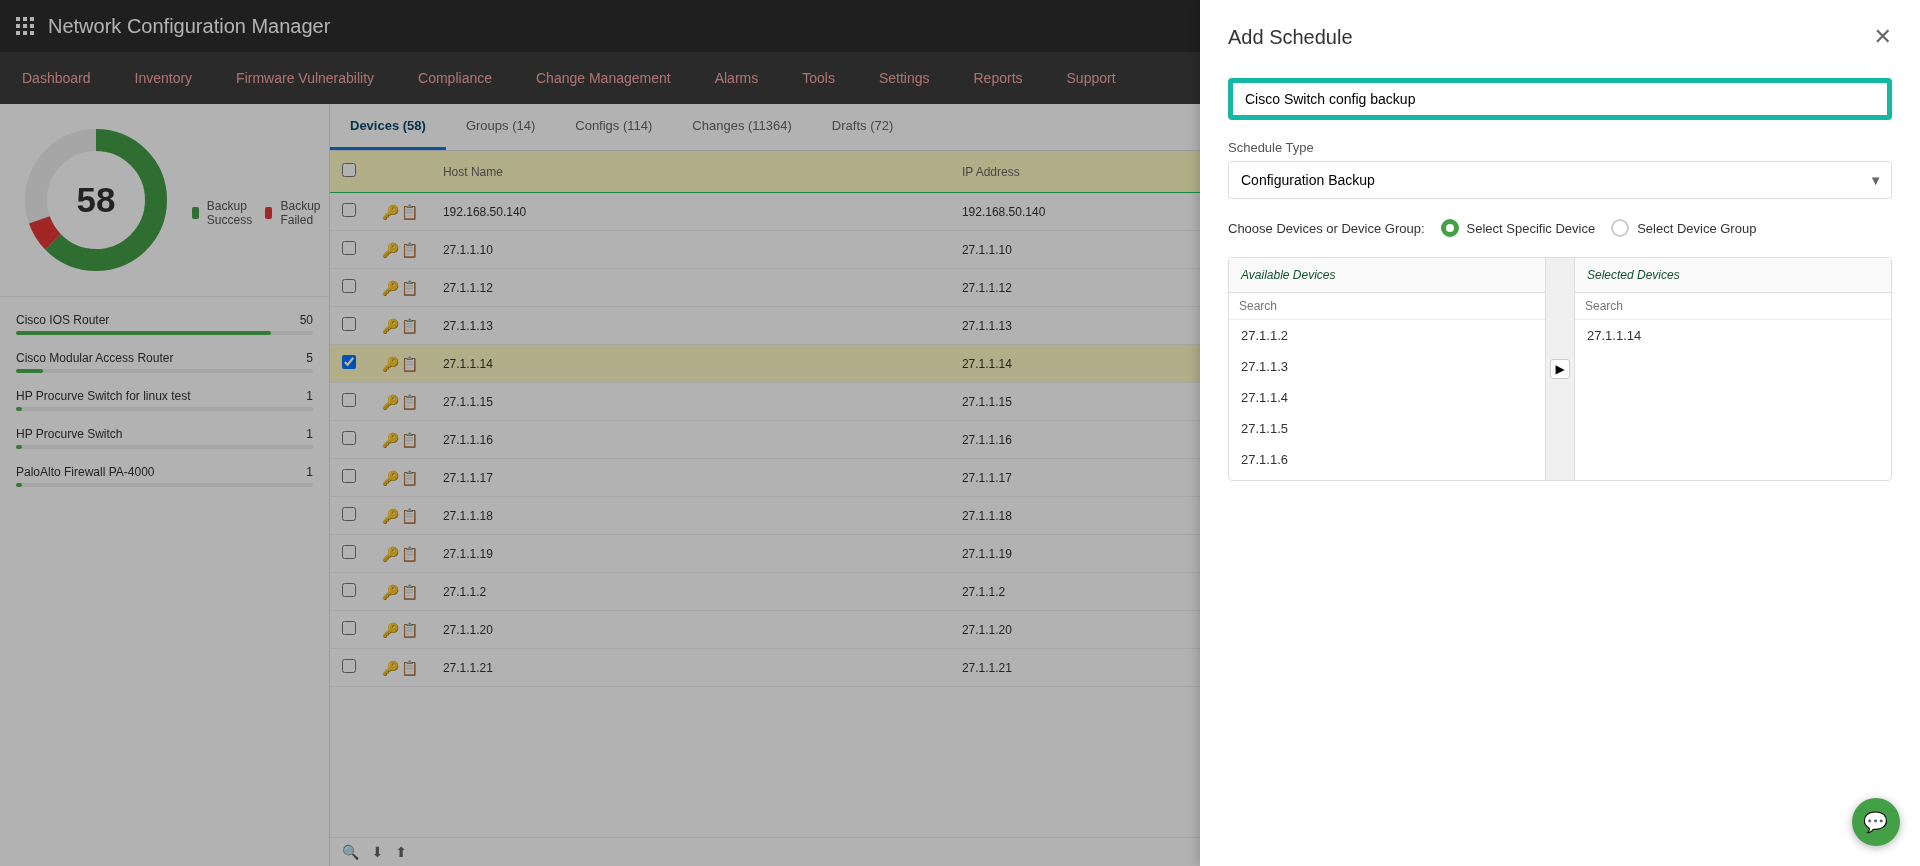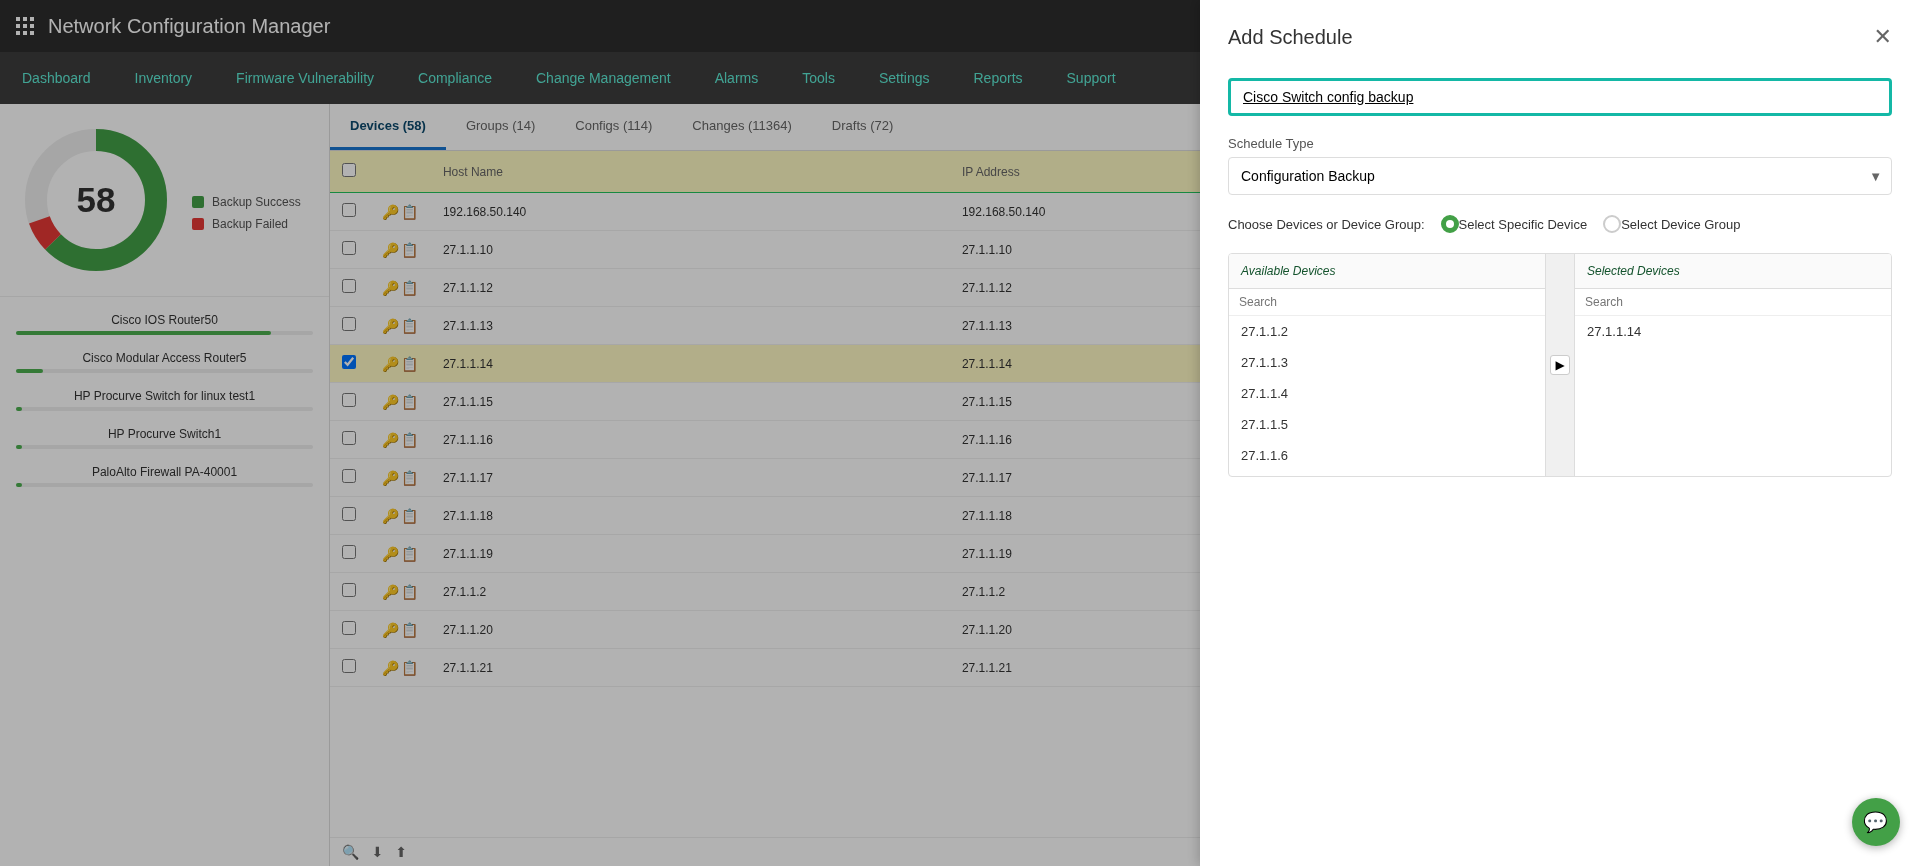--- a/index.html
+++ b/index.html
@@ -37,21 +37,21 @@
     .topbar-avatar { width: 30px; height: 30px; border-radius: 50%; background: #777; display: flex; align-items: center; justify-content: center; color: white; font-size: 16px; }
 
     
     .navbar {
       background: #3d3d3d;
       height: 52px;
       display: flex;
       align-items: stretch;
     }
     .navbar-item {
-      color: #5eead4;
+      color: #fca5a5;
       padding: 0 22px;
       display: flex;
       align-items: center;
       cursor: pointer;
       font-size: 14px;
       white-space: nowrap;
     }
     .navbar-more { margin-left: auto; padding: 0 16px; display: flex; align-items: center; color: #ccc; font-size: 20px; cursor: pointer; }
 
     
@@ -84,21 +84,21 @@
       flex-shrink: 0;
     }
     .donut-center {
       position: absolute;
       top: 50%; left: 50%;
       transform: translate(-50%, -50%);
       font-size: 35px;
       font-weight: bold;
       color: #333;
     }
-    .chart-legend { display: flex; flex-direction: column; gap: 8px; margin-top: 25px; }
+    .chart-legend { display: flex; flex-direction: row; gap: 8px; margin-top: 25px; }
     .legend-item { display: flex; align-items: center; gap: 8px; font-size: 12px; color: #555; }
     .legend-dot { width: 12px; height: 12px; border-radius: 2px; }
 
     
     .sidebar-tabs {
       display: flex;
       border-bottom: 1px solid #ddd;
     }
     .sidebar-tab {
       padding: 10px 16px;
@@ -111,21 +111,21 @@
     .sidebar-tab-more { padding: 10px 8px; color: #666; cursor: pointer; }
 
     
     .device-list { flex: 1; overflow-y: auto; padding: 8px 0; }
     .device-item {
       padding: 8px 16px;
       display: flex;
       flex-direction: column;
       gap: 4px;
     }
-    .device-item-header { display: flex; justify-content: center; align-items: center; }
+    .device-item-header { display: flex; justify-content: space-between; align-items: center; }
     .device-item-name { font-size: 12px; color: #333; }
     .device-item-count { font-size: 12px; color: #333; }
     .device-bar { height: 4px; background: #eee; border-radius: 2px; }
     .device-bar-fill { height: 4px; background: #4caf50; border-radius: 2px; }
 
     
     .right-main {
       flex: 1;
       display: flex;
       flex-direction: column;
@@ -233,27 +233,26 @@
       justify-content: space-between;
       padding: 24px 28px 12px;
     }
     .modal-title { font-size: 20px; color: #333; font-weight: 400; }
     .modal-close { background: none; border: none; font-size: 22px; cursor: pointer; color: #666; }
     .modal-body { padding: 16px 28px; display: flex; flex-direction: column; gap: 20px; }
 
     .form-group { display: flex; flex-direction: column; gap: 6px; }
     .form-label { font-size: 13px; color: #555; }
     .form-input {
-      border: 3px solid #14b8a6;
+      border: 5px solid #14b8a6;
       border-radius: 4px;
       padding: 8px 12px;
       font-size: 14px;
       outline: none;
       width: 100%;
-      text-decoration: underline;
     }
 
     .form-select-wrapper { position: relative; }
     .form-select {
       width: 100%;
       border: 1px solid #ddd;
       border-radius: 4px;
       padding: 10px 12px;
       font-size: 14px;
       appearance: none;
@@ -265,21 +264,21 @@
       position: absolute;
       right: 10px;
       top: 50%;
       transform: translateY(-50%);
       color: #666;
       pointer-events: none;
     }
 
     
     .device-toggle { display: flex; align-items: center; gap: 16px; font-size: 13px; color: #333; }
-    .radio-group { display: flex; align-items: center; }
+    .radio-group { display: flex; align-items: center; gap: 8px; }
     .radio-circle {
       width: 18px; height: 18px;
       border-radius: 50%;
       border: 2px solid #ccc;
       display: flex; align-items: center; justify-content: center;
       cursor: pointer;
     }
     .radio-circle.active { background: #43a047; border-color: #43a047; }
     .radio-circle.active::after {
       content: '';

